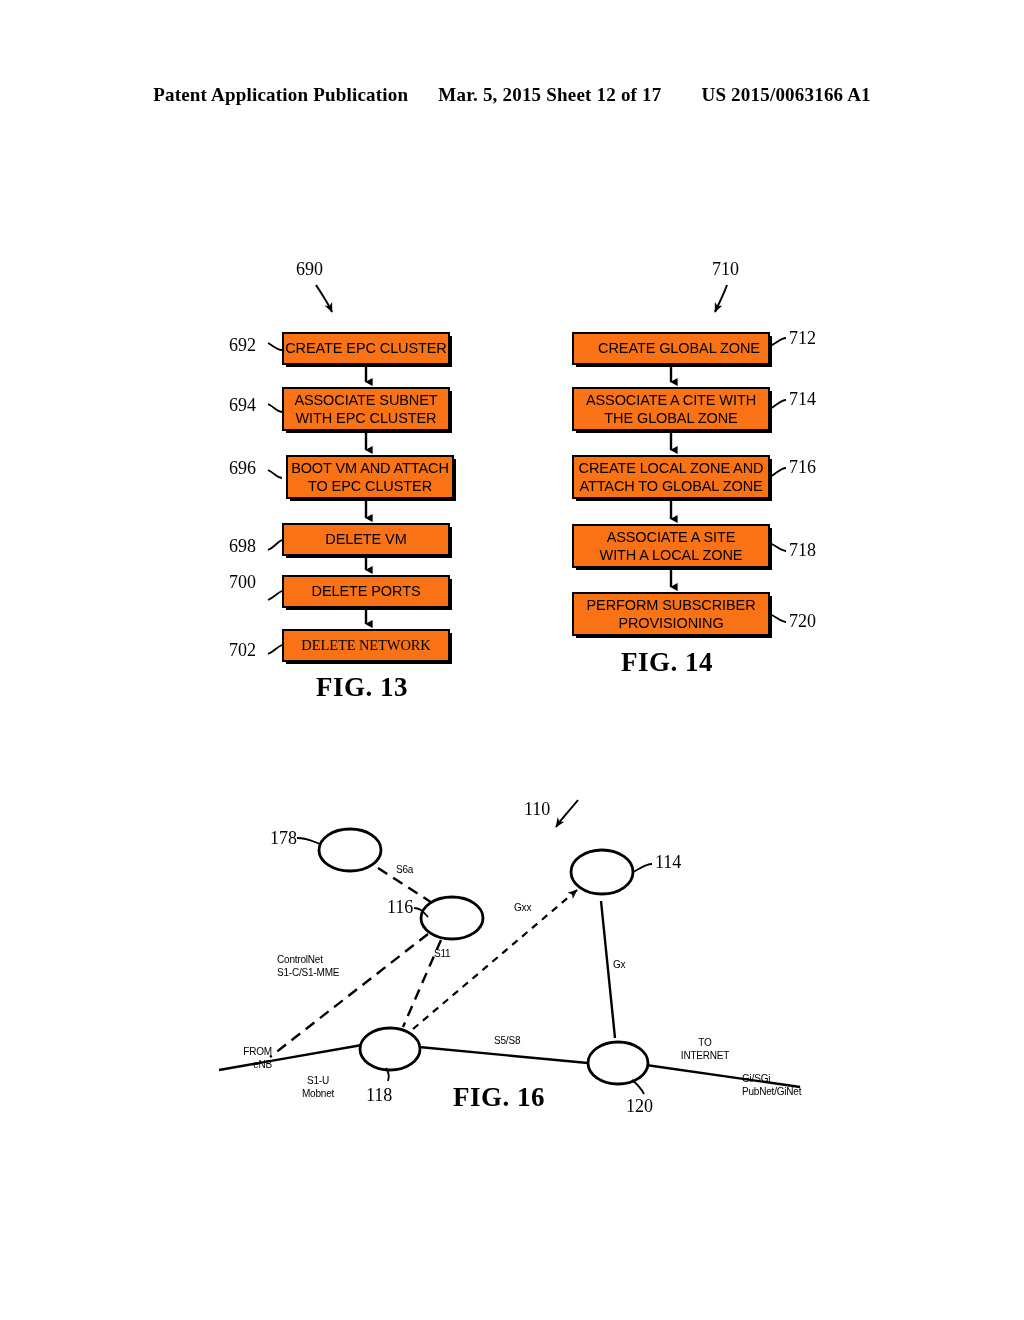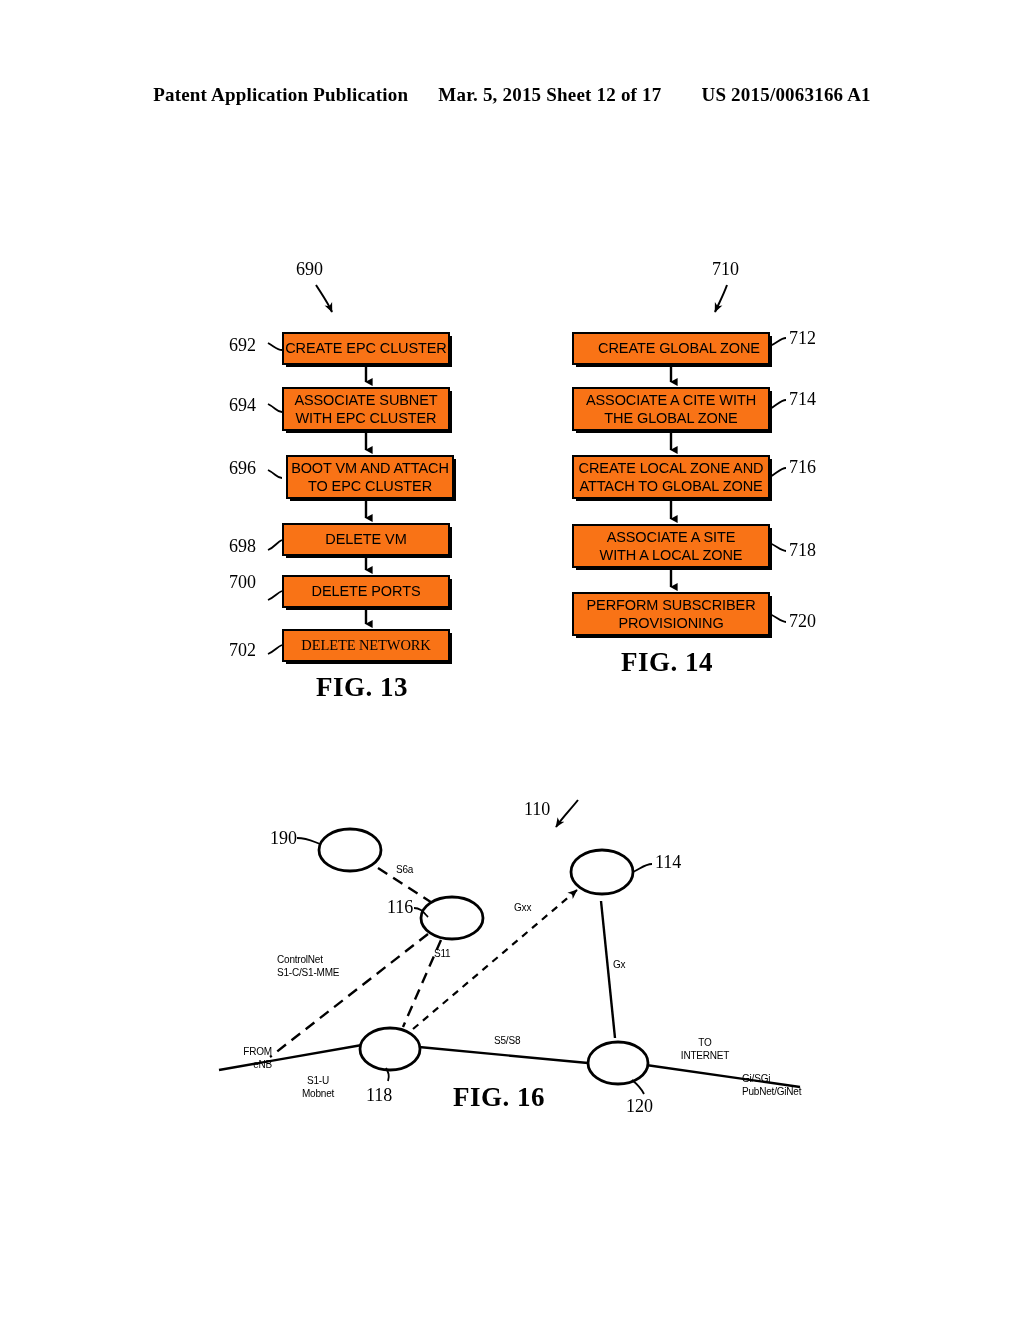--- a/index.html
+++ b/index.html
@@ -174,21 +174,21 @@
 <div>
 
   <div class="refnum" style="left:524px; top:774px;margin-top:25px;">110</div>
 
   <div class="node-label" style="left:350px; top:851px;">HSS</div>
   <div class="node-label" style="left:452px; top:918px;">MME</div>
   <div class="node-label" style="left:602px; top:872px;">PCRF</div>
   <div class="node-label" style="left:390px; top:1049px;">SGW</div>
   <div class="node-label" style="left:618px; top:1064px;">PGW</div>
 
-  <div class="refnum" style="left:270px; top:828px;">190</div>
+  <div class="refnum" style="left:270px; top:828px;">178</div>
   <div class="refnum" style="left:387px; top:897px;">116</div>
   <div class="refnum" style="left:655px; top:852px;">114</div>
   <div class="refnum" style="left:366px; top:1085px;">118</div>
   <div class="refnum" style="left:626px; top:1096px;">120</div>
 
   <div class="edge-label" style="left:396px; top:864px;">S6a</div>
   <div class="edge-label" style="left:434px; top:948px;">S11</div>
   <div class="edge-label" style="left:514px; top:902px;">Gxx</div>
   <div class="edge-label" style="left:613px; top:959px;">Gx</div>
   <div class="edge-label" style="left:494px; top:1035px;">S5/S8</div>

